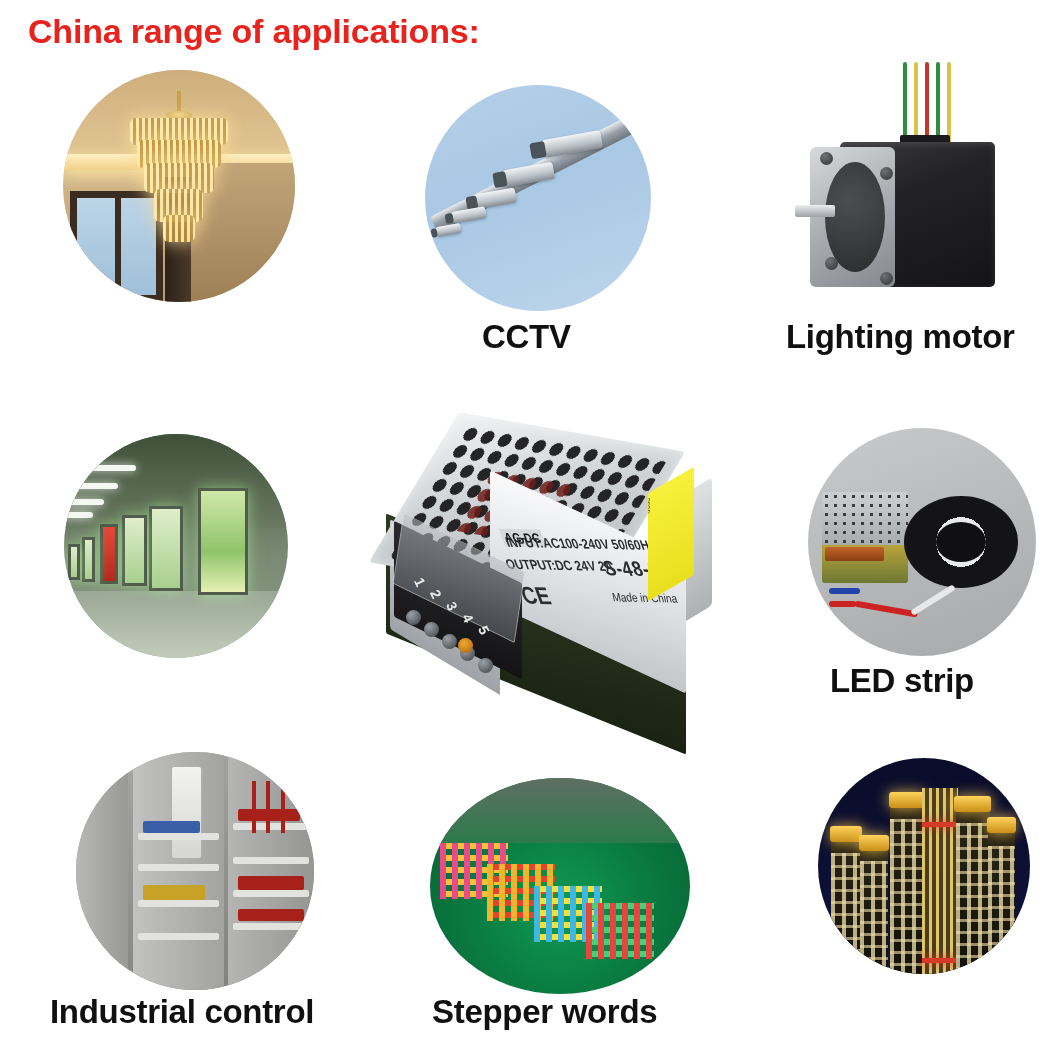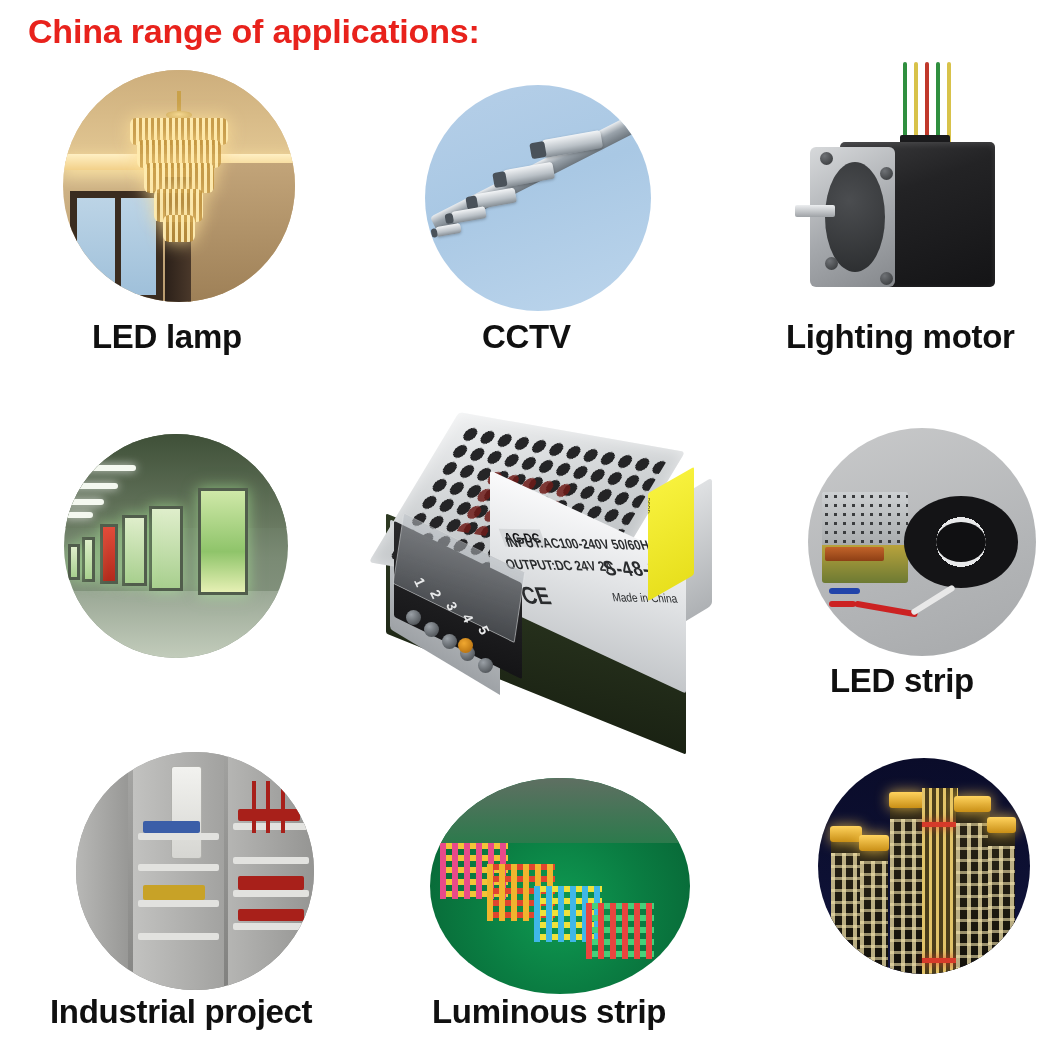--- a/index.html
+++ b/index.html
@@ -402,21 +402,20 @@
           <div class="chand-cap"></div>
           <div class="tier t1"></div>
           <div class="tier t2"></div>
           <div class="tier t3"></div>
           <div class="tier t4"></div>
           <div class="tier t5"></div>
         </div>
       </div>
     </div>
   </div>
-  <div class="label" style="left:92px;top:318px;">LED lamp</div>
 
   <div class="cell" style="left:425px;top:85px;width:226px;height:226px;">
     <div class="circ" style="left:0;top:0;width:226px;height:226px;">
       <div class="cctv-bg">
         <div class="pole"></div>
         <div class="cam c1"></div>
         <div class="cam c2"></div>
         <div class="cam c3"></div>
         <div class="cam c4"></div>
         <div class="cam c5"></div>
@@ -542,42 +541,42 @@
         <div class="ic-blk" style="left:28%;top:56%;width:26%;height:6%;background:#c8a227;"></div>
         <div class="ic-blk" style="left:68%;top:24%;width:26%;height:5%;background:#a8201a;"></div>
         <div class="ic-blk" style="left:68%;top:52%;width:28%;height:6%;background:#a8201a;"></div>
         <div class="ic-blk" style="left:68%;top:66%;width:28%;height:5%;background:#a8201a;"></div>
         <div class="ic-wire-red" style="left:74%;top:12%;height:22%;"></div>
         <div class="ic-wire-red" style="left:80%;top:12%;height:22%;"></div>
         <div class="ic-wire-red" style="left:86%;top:12%;height:22%;"></div>
       </div>
     </div>
   </div>
-  <div class="label" style="left:50px;top:993px;">Industrial project</div>
+  <div class="label" style="left:50px;top:993px;">Industrial control</div>
 
   <div class="cell" style="left:430px;top:778px;width:260px;height:216px;">
     <div class="circ" style="left:0;top:0;width:260px;height:216px;">
       <div class="lw-bg">
         <div class="lw-back"></div>
         <div class="lw-char" style="left:4%;top:30%;width:26%;height:26%;background:
              repeating-linear-gradient(90deg,#e84a8a 0 6px,transparent 6px 12px),
              repeating-linear-gradient(180deg,#f2c437 0 6px,transparent 6px 12px);"></div>
         <div class="lw-char" style="left:22%;top:40%;width:26%;height:26%;background:
              repeating-linear-gradient(90deg,#f0b52e 0 6px,transparent 6px 12px),
              repeating-linear-gradient(180deg,#e0452f 0 6px,transparent 6px 12px);"></div>
         <div class="lw-char" style="left:40%;top:50%;width:26%;height:26%;background:
              repeating-linear-gradient(90deg,#3fb7e8 0 6px,transparent 6px 12px),
              repeating-linear-gradient(180deg,#f0e23a 0 6px,transparent 6px 12px);"></div>
         <div class="lw-char" style="left:60%;top:58%;width:26%;height:26%;background:
              repeating-linear-gradient(90deg,#e8453f 0 6px,transparent 6px 12px),
              repeating-linear-gradient(180deg,#45d07a 0 6px,transparent 6px 12px);"></div>
       </div>
     </div>
   </div>
-  <div class="label" style="left:432px;top:993px;">Luminous strip</div>
+  <div class="label" style="left:432px;top:993px;">Stepper words</div>
 
   <div class="cell" style="left:818px;top:758px;width:212px;height:216px;">
     <div class="circ" style="left:0;top:0;width:212px;height:216px;">
       <div class="lp-bg">
         <div class="bld" style="left:6%;width:14%;height:62%;">
           <div class="bld-crown"></div>
           <div class="bld-win" style="left:0;top:10%;width:100%;height:90%;"></div>
         </div>
         <div class="bld" style="left:20%;width:13%;height:58%;">
           <div class="bld-crown"></div>

